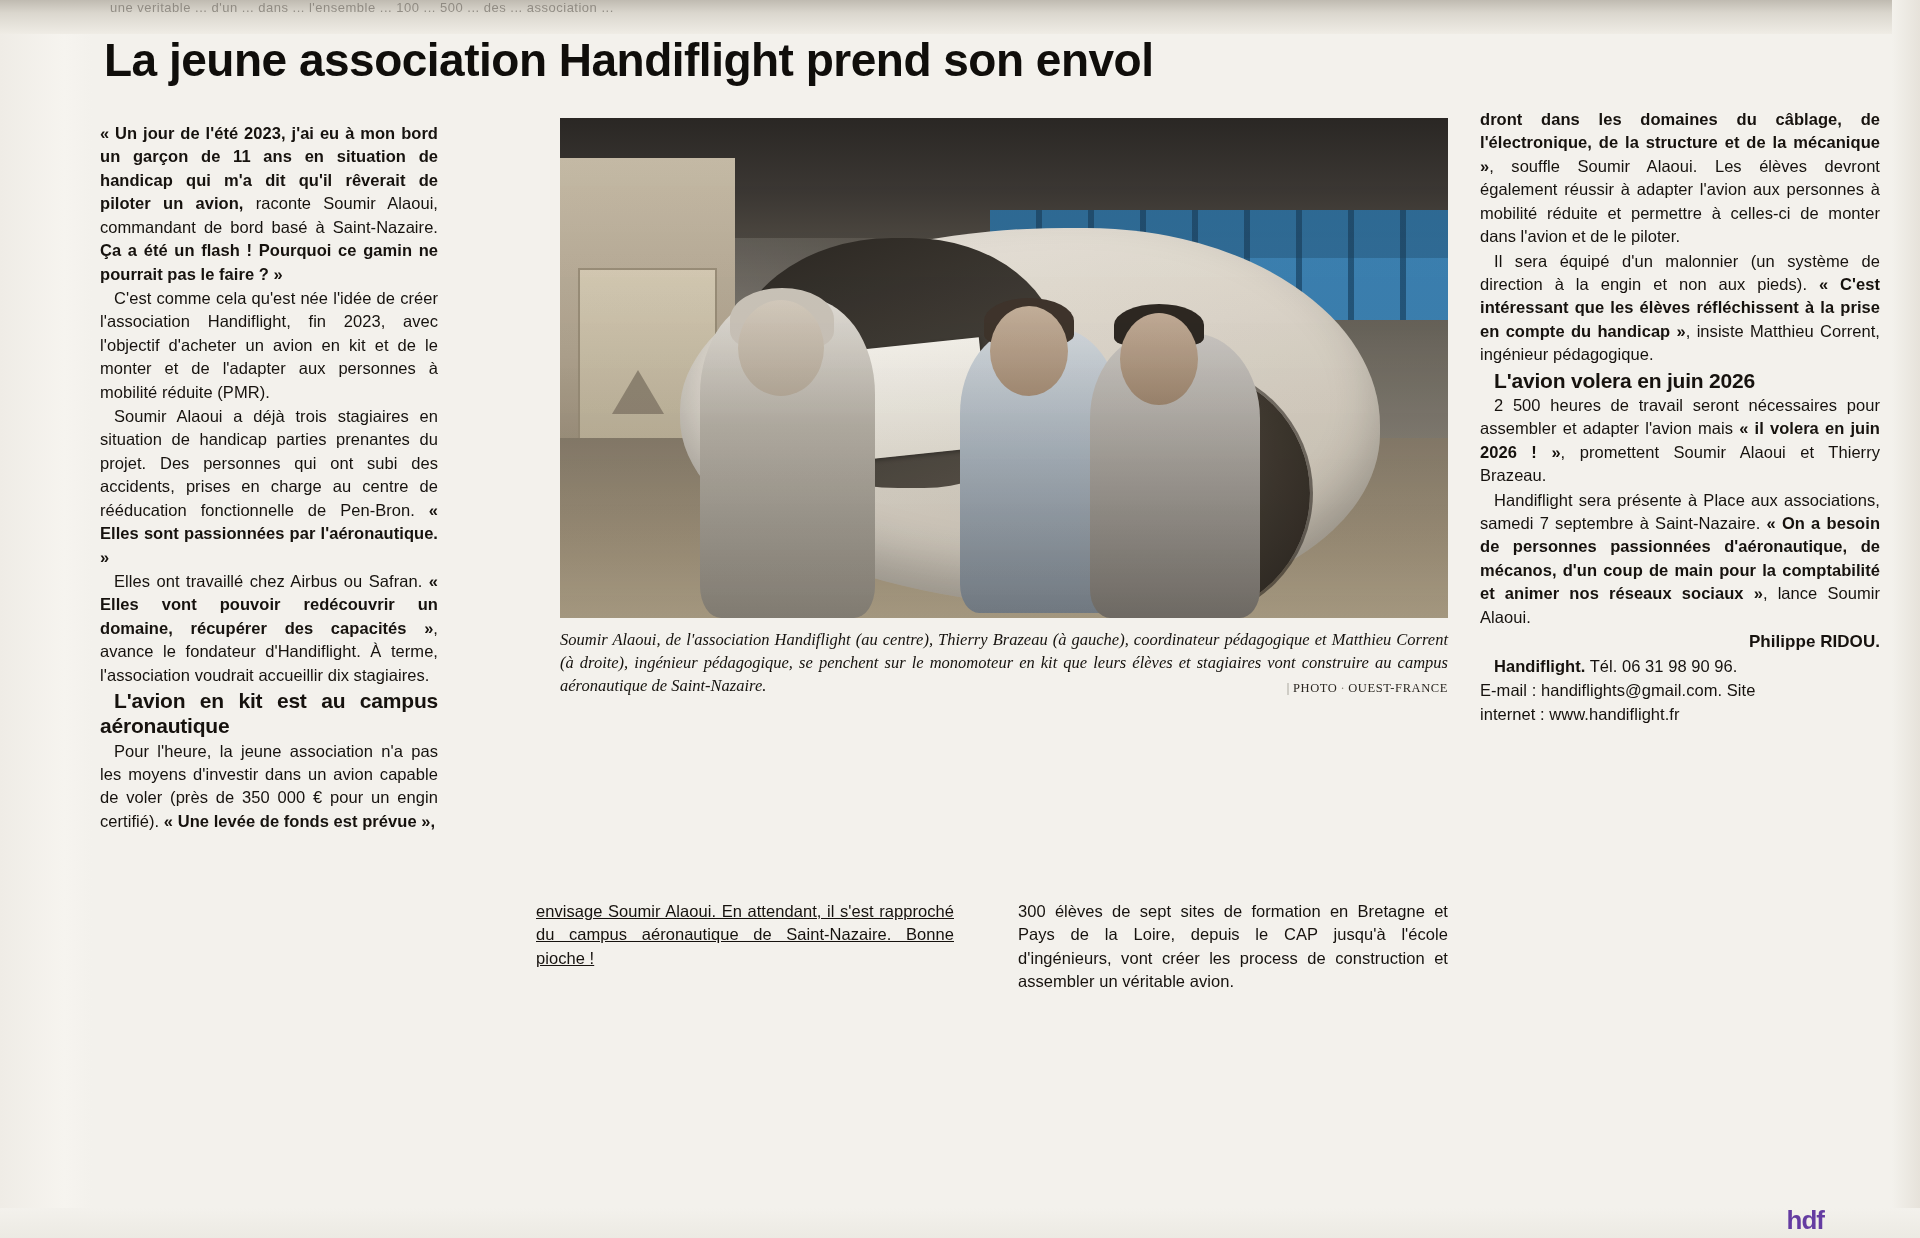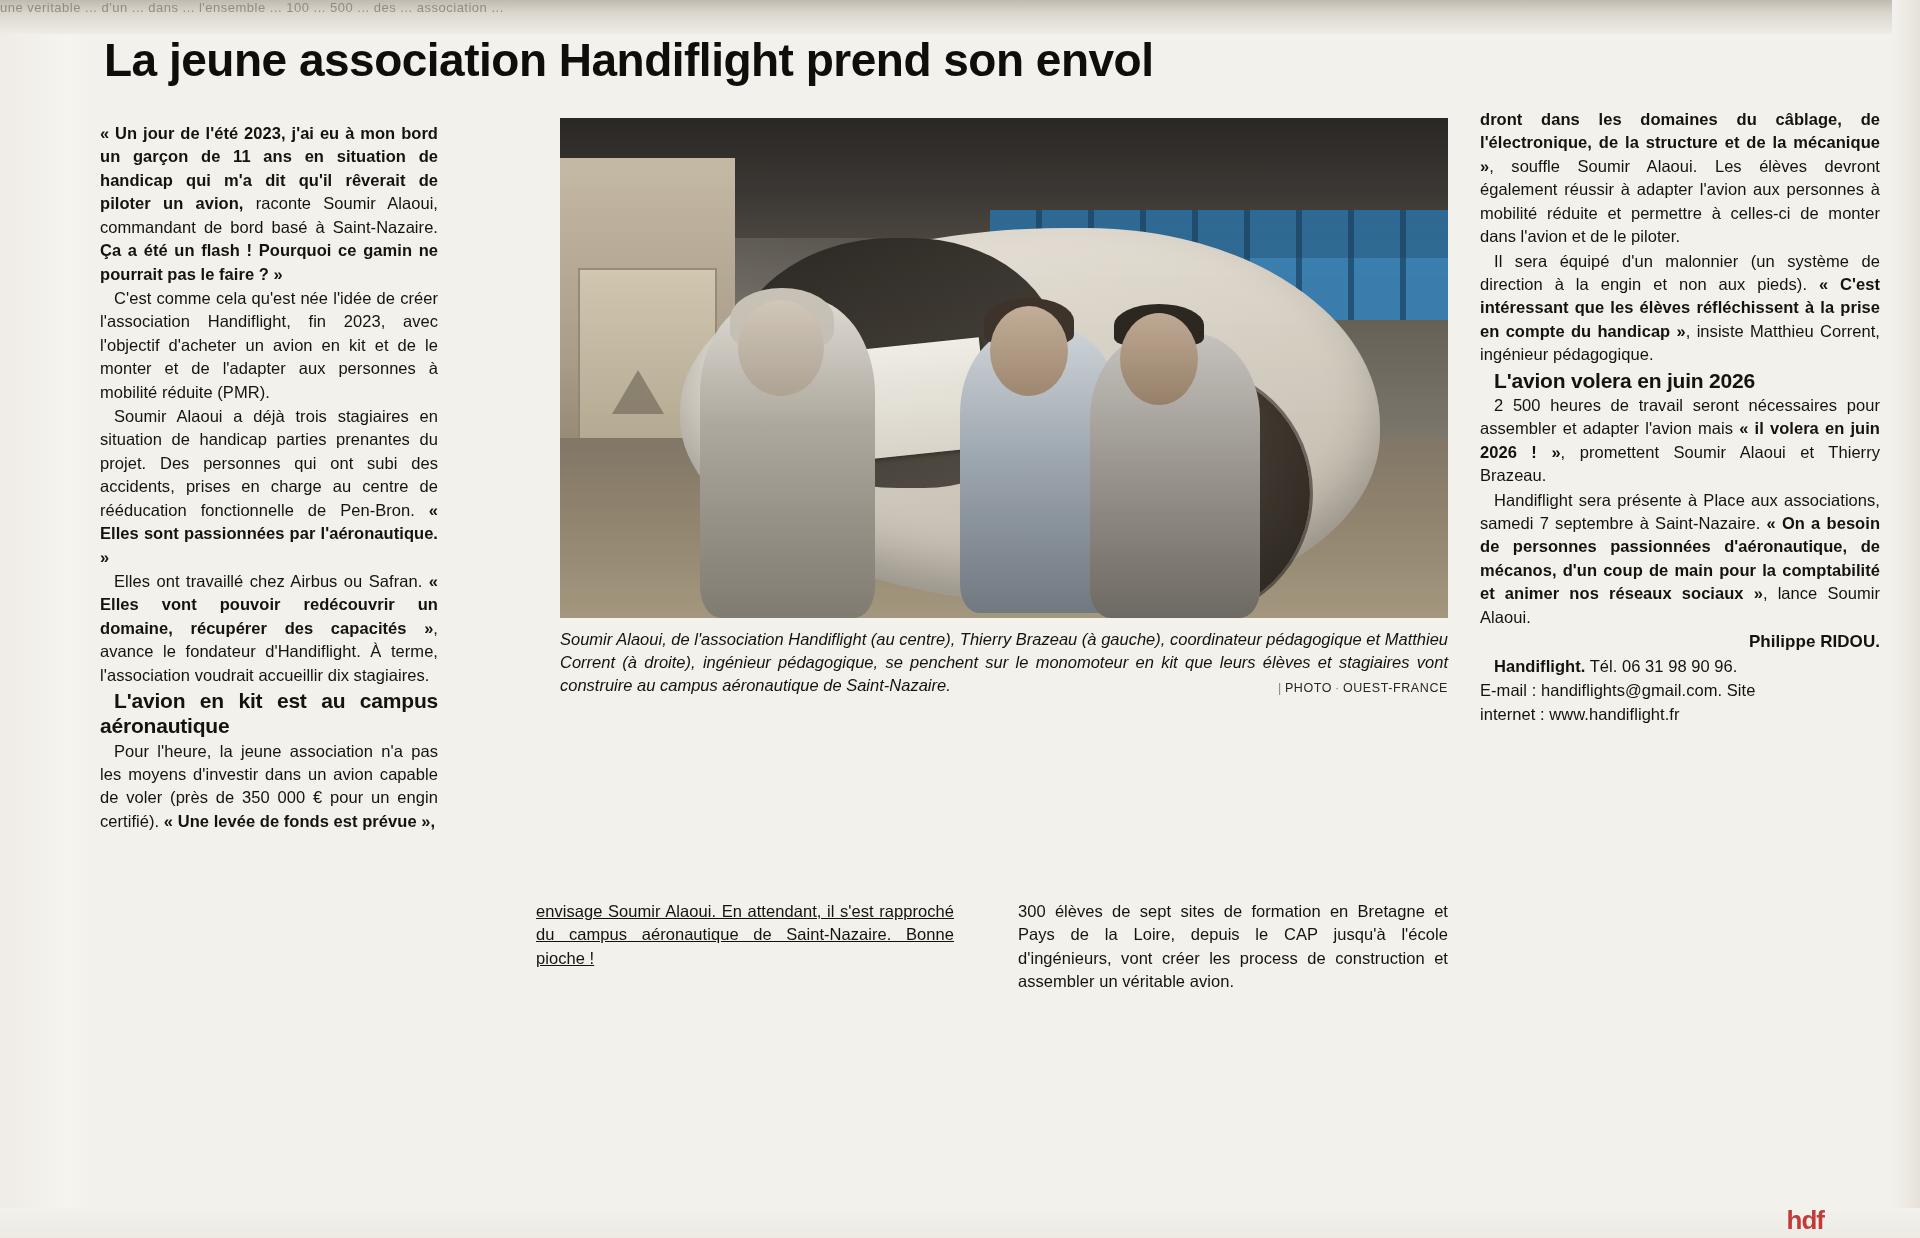--- a/index.html
+++ b/index.html
@@ -27,20 +27,21 @@
   .scan-top-text {
     position: absolute;
     left: 0; top: 0;
     width: 1920px; height: 26px;
     font-size: 13px;
     color: #7c776f;
     letter-spacing: .5px;
     white-space: nowrap;
     overflow: hidden;
     opacity: .75;
+    padding-left: 110px;
     box-sizing: border-box;
   }
   .scan-left {
     position: absolute;
     left: 0; top: 0;
     width: 92px; height: 1238px;
     background: linear-gradient(90deg, #efece6 0%, #f6f4ef 70%, #f3f1ec 100%);
   }
   .scan-right {
     position: absolute;
@@ -196,20 +197,21 @@
   .caption {
     position: absolute;
     left: 560px;
     top: 628px;
     width: 888px;
     font-size: 16.5px;
     line-height: 1.4;
     font-style: italic;
     color: #15120e;
     text-align: justify;
+    font-family: Liberation Serif, serif;
   }
   .credit {
     position: absolute;
     right: 0;
     bottom: 0;
     font-style: normal;
     font-size: 12.5px;
     letter-spacing: .6px;
     color: #2a2620;
   }
@@ -227,21 +229,21 @@
     text-indent: 0;
     text-align: left;
     line-height: 1.45;
   }
   .logo-hint {
     position: absolute;
     right: 96px;
     bottom: 2px;
     font-size: 26px;
     font-weight: bold;
-    color: #b91c1c;
+    color: #4c1d95;
     letter-spacing: -1px;
     opacity: .85;
   }
 </style>
 </head>
 <body>
 
 <div class="page">
 
   <div class="scan-left"></div>

